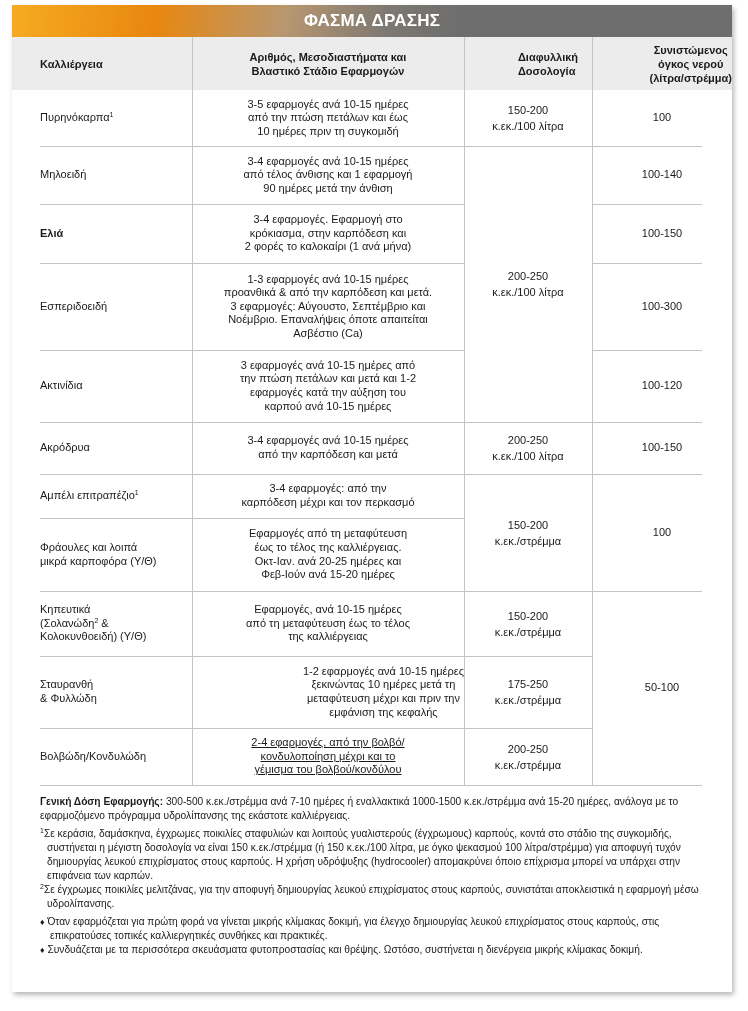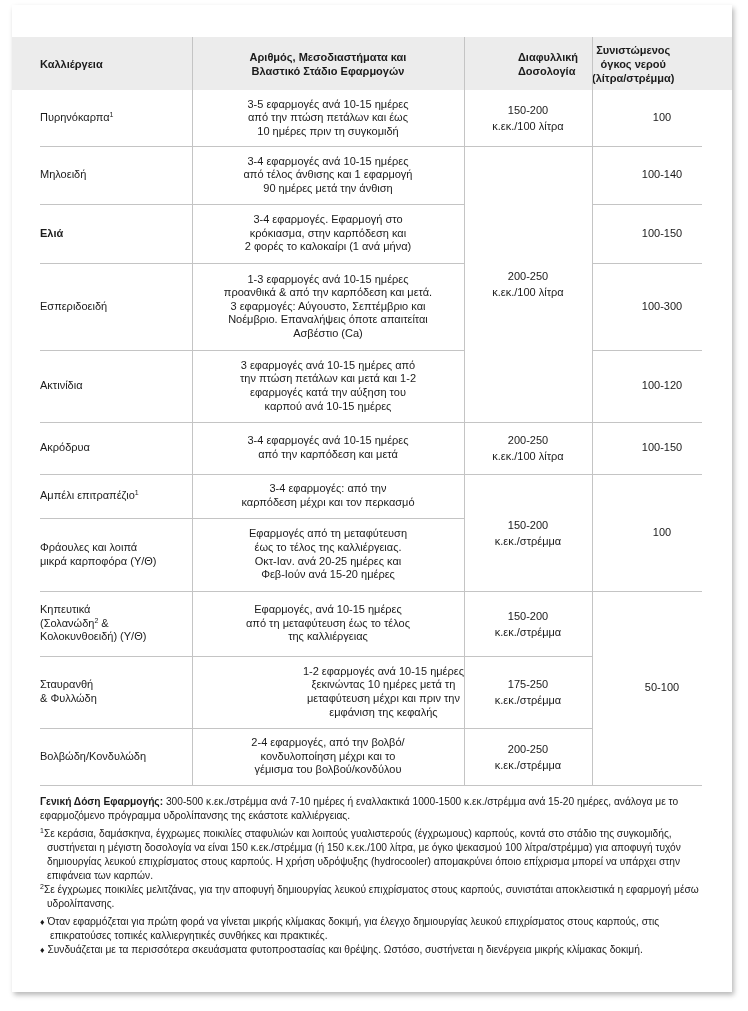--- a/index.html
+++ b/index.html
@@ -19,21 +19,21 @@
     position: absolute; left: 0; top: 32px; width: 720px; height: 53px;
     background: #ececec;
   }
   .th {
     position: absolute; top: 0; height: 53px; display: flex; align-items: center;
     font-weight: bold; font-size: 11px; line-height: 14px;
   }
   .th.c0 { left: 28px; width: 150px; }
   .th.c1 { left: 180px; width: 272px; justify-content: center; text-align: center; }
   .th.c2 { left: 472px; width: 128px; justify-content: center; text-align: left; }
-  .th.c3 { left: 580px; width: 140px; justify-content: flex-start; text-align: center; }
+  .th.c3 { left: 580px; width: 140px; justify-content: flex-end; text-align: center; }
   .vline { position: absolute; width: 1px; background: #c4c4c4; }
   .hline { position: absolute; height: 1px; background: #c4c4c4; }
   .cell {
     position: absolute; display: flex; align-items: center;
     font-size: 11px; line-height: 13.6px;
   }
   .cell.crop { left: 28px; width: 150px; }
   .cell.desc { left: 180px; width: 272px; justify-content: center; text-align: center; }
   .cell.dose { left: 452px; width: 128px; justify-content: center; text-align: center; line-height: 16px; }
   .cell.water { left: 580px; width: 140px; justify-content: center; text-align: center; }
@@ -47,20 +47,21 @@
   .notes .gap { margin-top: 4px; }
   .notes .fn { padding-left: 7px; text-indent: -7px; }
   .notes .bullet { padding-left: 10px; text-indent: -10px; }
   .notes b { font-weight: bold; }
 </style>
 </head>
 <body>
 
 <div class="card">
 
+  <div class="banner">ΦΑΣΜΑ ΔΡΑΣΗΣ</div>
 
   <div class="thead">
     <div class="th c1">
         <span style="white-space:pre-line">Αριθμός, Μεσοδιαστήματα και
 Βλαστικό Στάδιο Εφαρμογών</span>
       </div>
     <div class="th c0">
         <span style="white-space:pre-line">Καλλιέργεια</span>
       </div>
     <div class="th c2">
@@ -198,21 +199,21 @@
   <div class="cell desc" style="top:651px; height:72px;justify-content:flex-end;">
       <span>1-2 εφαρμογές ανά 10-15 ημέρες
 ξεκινώντας 10 ημέρες μετά τη
 μεταφύτευση μέχρι και πριν την
 εμφάνιση της κεφαλής</span>
     </div>
 
   <div class="cell crop" style="top:723px; height:57px;">
       <span>Βολβώδη/Κονδυλώδη</span>
     </div>
-  <div class="cell desc" style="top:723px; height:57px;">
+  <div class="cell desc" style="top:723px; height:57px;text-decoration:underline;">
       <span>2-4 εφαρμογές, από την βολβό/
 κονδυλοποίηση μέχρι και το
 γέμισμα του βολβού/κονδύλου</span>
     </div>
 
   <div class="cell dose" style="top:85px; height:56px;">
       <span>150-200
 κ.εκ./100 λίτρα</span>
     </div>
   <div class="cell dose" style="top:141px; height:276px;">

